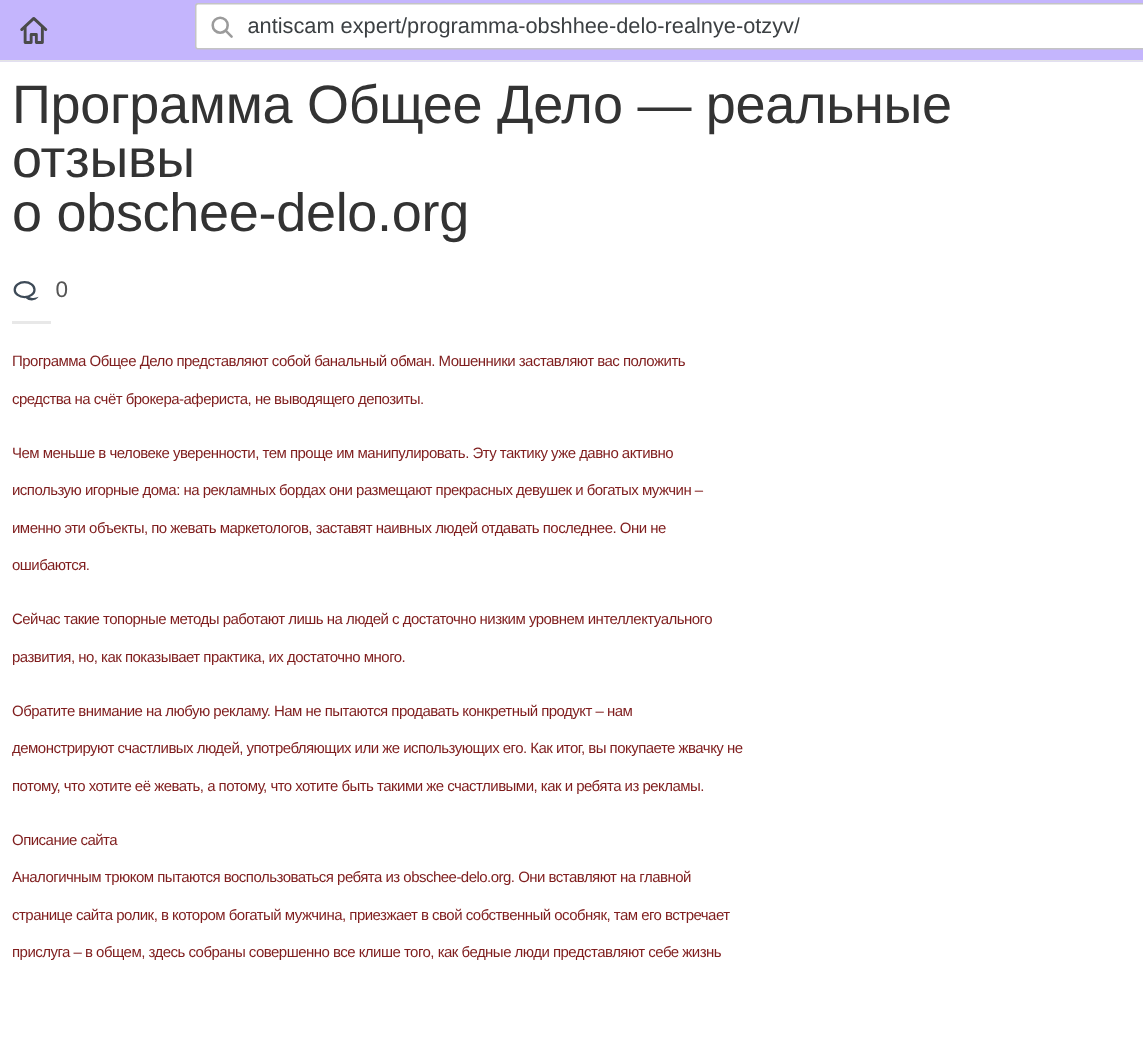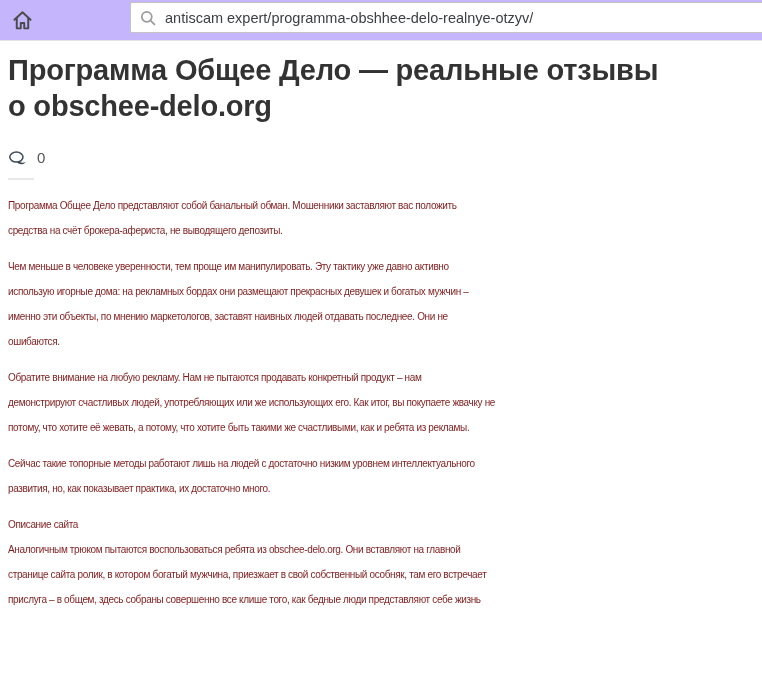--- a/index.html
+++ b/index.html
@@ -54,23 +54,23 @@
     white-space: nowrap;
     overflow: hidden;
   }
 
   
   .page {
     padding: 0 0 0 8px;
   }
   h1.title {
     margin: 11px 0 0 0;
-    font-size: 29px;
+    font-size: 36px;
     line-height: 36px;
-    font-weight: 700;
+    font-weight: 400;
     color: #333333;
     letter-spacing: -0.2px;
     white-space: pre-line;
   }
   .meta {
     margin-top: 25px;
     display: flex;
     align-items: center;
     gap: 8px;
     font-size: 15px;
@@ -134,27 +134,27 @@
     </span>
     <span>0</span>
   </div>
 
   <div class="faint-rule"></div>
 
   <p>Программа Общее Дело представляют собой банальный обман. Мошенники заставляют вас положить
 средства на счёт брокера-афериста, не выводящего депозиты.</p>
   <p>Чем меньше в человеке уверенности, тем проще им манипулировать. Эту тактику уже давно активно
 использую игорные дома: на рекламных бордах они размещают прекрасных девушек и богатых мужчин –
-именно эти объекты, по мнению маркетологов, заставят наивных людей отдавать последнее. Они не
+именно эти объекты, по жевать маркетологов, заставят наивных людей отдавать последнее. Они не
 ошибаются.</p>
+  <p>Сейчас такие топорные методы работают лишь на людей с достаточно низким уровнем интеллектуального
+развития, но, как показывает практика, их достаточно много.</p>
   <p>Обратите внимание на любую рекламу. Нам не пытаются продавать конкретный продукт – нам
 демонстрируют счастливых людей, употребляющих или же использующих его. Как итог, вы покупаете жвачку не
 потому, что хотите её жевать, а потому, что хотите быть такими же счастливыми, как и ребята из рекламы.</p>
-  <p>Сейчас такие топорные методы работают лишь на людей с достаточно низким уровнем интеллектуального
-развития, но, как показывает практика, их достаточно много.</p>
 
 
   <p class="desc">Описание сайта
 Аналогичным трюком пытаются воспользоваться ребята из obschee-delo.org. Они вставляют на главной
 странице сайта ролик, в котором богатый мужчина, приезжает в свой собственный особняк, там его встречает
 прислуга – в общем, здесь собраны совершенно все клише того, как бедные люди представляют себе жизнь</p>
 
 </div>
 
 </body></html>

